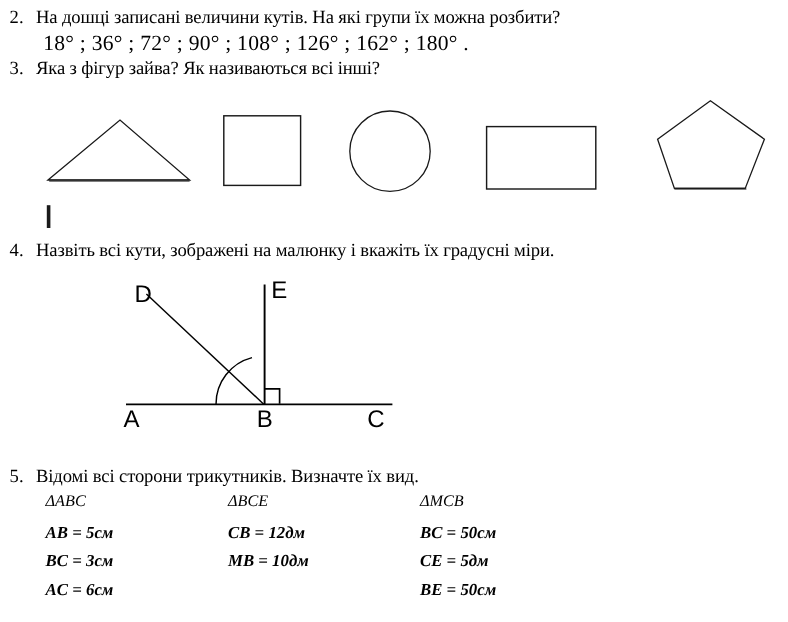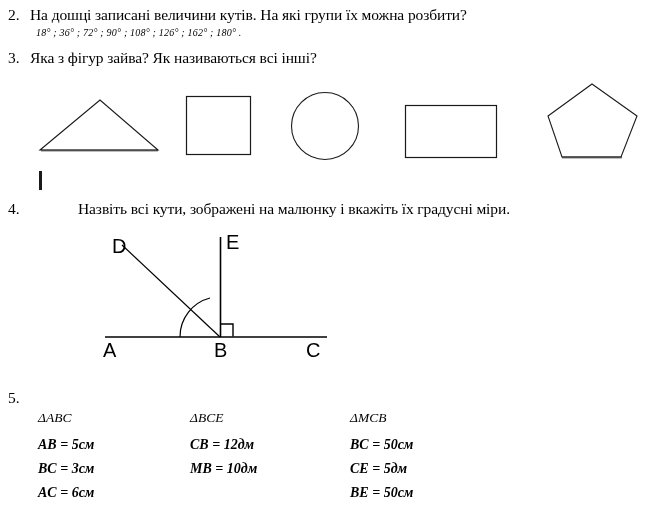--- a/index.html
+++ b/index.html
@@ -30,25 +30,25 @@
     letter-spacing: -0.1px;
   }
   .q-num {
     position: absolute;
     font-size: 15.5px;
     white-space: nowrap;
   }
 
   #q2-num   { left: 8px;  top: 6px; }
   #q2-text  { left: 30px; top: 6px; font-family: Liberation Serif, serif; }
-  #q2-vals  { left: 36px; top: 27px; font-size: 10px; letter-spacing: 0.2px; font-style: italic; }
+  #q2-vals  { left: 36px; top: 27px; font-size: 18px; letter-spacing: 0.2px; }
   #q3-num   { left: 8px;  top: 49px; }
   #q3-text  { left: 30px; top: 49px; }
   #q4-num   { left: 8px;  top: 200px; }
-  #q4-text  { left: 30px; top: 200px; margin-left: 48px; }
+  #q4-text  { left: 30px; top: 200px; }
   #q5-num   { left: 8px;  top: 389px; }
   #q5-text  { left: 30px; top: 389px; }
 
   
   #shapes-row {
     position: absolute;
     left: 0;
     top: 70px;
     width: 657px;
     height: 120px;
@@ -178,20 +178,21 @@
       <path d="M 90 109 A 40 40 0 0 1 120 70" fill="none" stroke="#000000" stroke-width="1.2"></path>
     </svg>
   </div>
   <div class="pt-label" id="lbl-D">D</div>
   <div class="pt-label" id="lbl-E">E</div>
   <div class="pt-label" id="lbl-A">A</div>
   <div class="pt-label" id="lbl-B">B</div>
   <div class="pt-label" id="lbl-C">C</div>
 
   <div class="q-num" id="q5-num">5.</div>
+  <div class="q-line" id="q5-text">Відомі всі сторони трикутників. Визначте їх вид.</div>
 
   <div id="tri-table">
 
     <div class="tri-col" id="tri-col-0">
       <div class="tri-title">ΔABC</div>
       <div class="tri-row">AB = 5см</div>
       <div class="tri-row">BC = 3см</div>
       <div class="tri-row">AC = 6см</div>
     </div>
 

